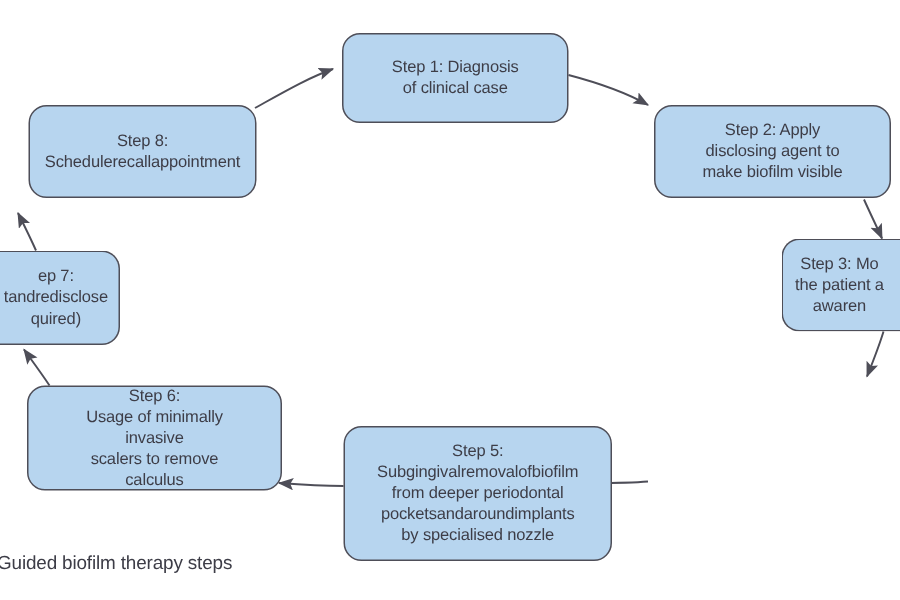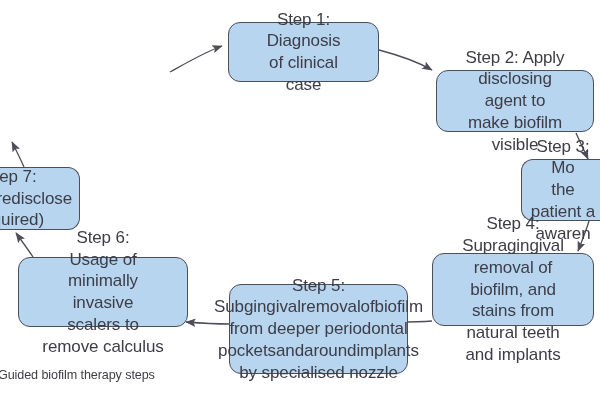--- a/index.html
+++ b/index.html
@@ -27,21 +27,21 @@
     position: absolute;
     box-sizing: border-box;
     background: #b7d5ef;
     border: 1.6px solid #4e4e58;
     border-radius: 12px;
     color: #3d3d47;
     display: flex;
     align-items: center;
     justify-content: center;
     text-align: center;
-    font-size: 17px;
+    font-size: 11px;
     line-height: 1.28;
     letter-spacing: -0.1px;
     padding: 2px 21px;
     white-space: pre-line;
   }
   .caption {
     position: absolute;
     color: #3d3d47;
     font-size: 12.6px;
     letter-spacing: -0.1px;
@@ -81,35 +81,33 @@
 of clinical case</div>
 
   <div class="node" style="left:436px; top:70px; width:158px; height:62px;">Step 2: Apply
 disclosing agent to
 make biofilm visible</div>
 
   <div class="node" style="left:521px; top:159px; width:96px; height:62px; border-right:none; border-top-right-radius:0; border-bottom-right-radius:0; justify-content:flex-start; padding-left:8px;">Step 3: Mo
 the patient a
 awaren</div>
 
-  <div class="node" style="left:432px; top:253px; width:162px; height:73px;">Step 4:
-Supragingival removal of
-biofilm, and stains from
-natural teeth and implants</div>
 
   <div class="node" style="left:229px; top:284px; width:179px; height:90px;">Step 5:
 Subgingivalremovalofbiofilm
 from deeper periodontal
 pocketsandaroundimplants
 by specialised nozzle</div>
 
   <div class="node" style="left:18px; top:257px; width:170px; height:70px;">Step 6:
 Usage of minimally invasive
 scalers to remove calculus</div>
 
   <div class="node" style="left:-18px; top:167px; width:98px; height:63px; border-left:none; border-top-left-radius:0; border-bottom-left-radius:0; justify-content:flex-end; padding-right:7px;">ep 7:
 tandredisclose
 quired)</div>
 
+  <div class="node" style="left:19px; top:70px; width:152px; height:62px;">Step 8:
+Schedulerecallappointment</div>
 
   <div class="caption" style="left:-2px; top:368px;">Guided biofilm therapy steps</div>
 
 </div>
 
 </body></html>

